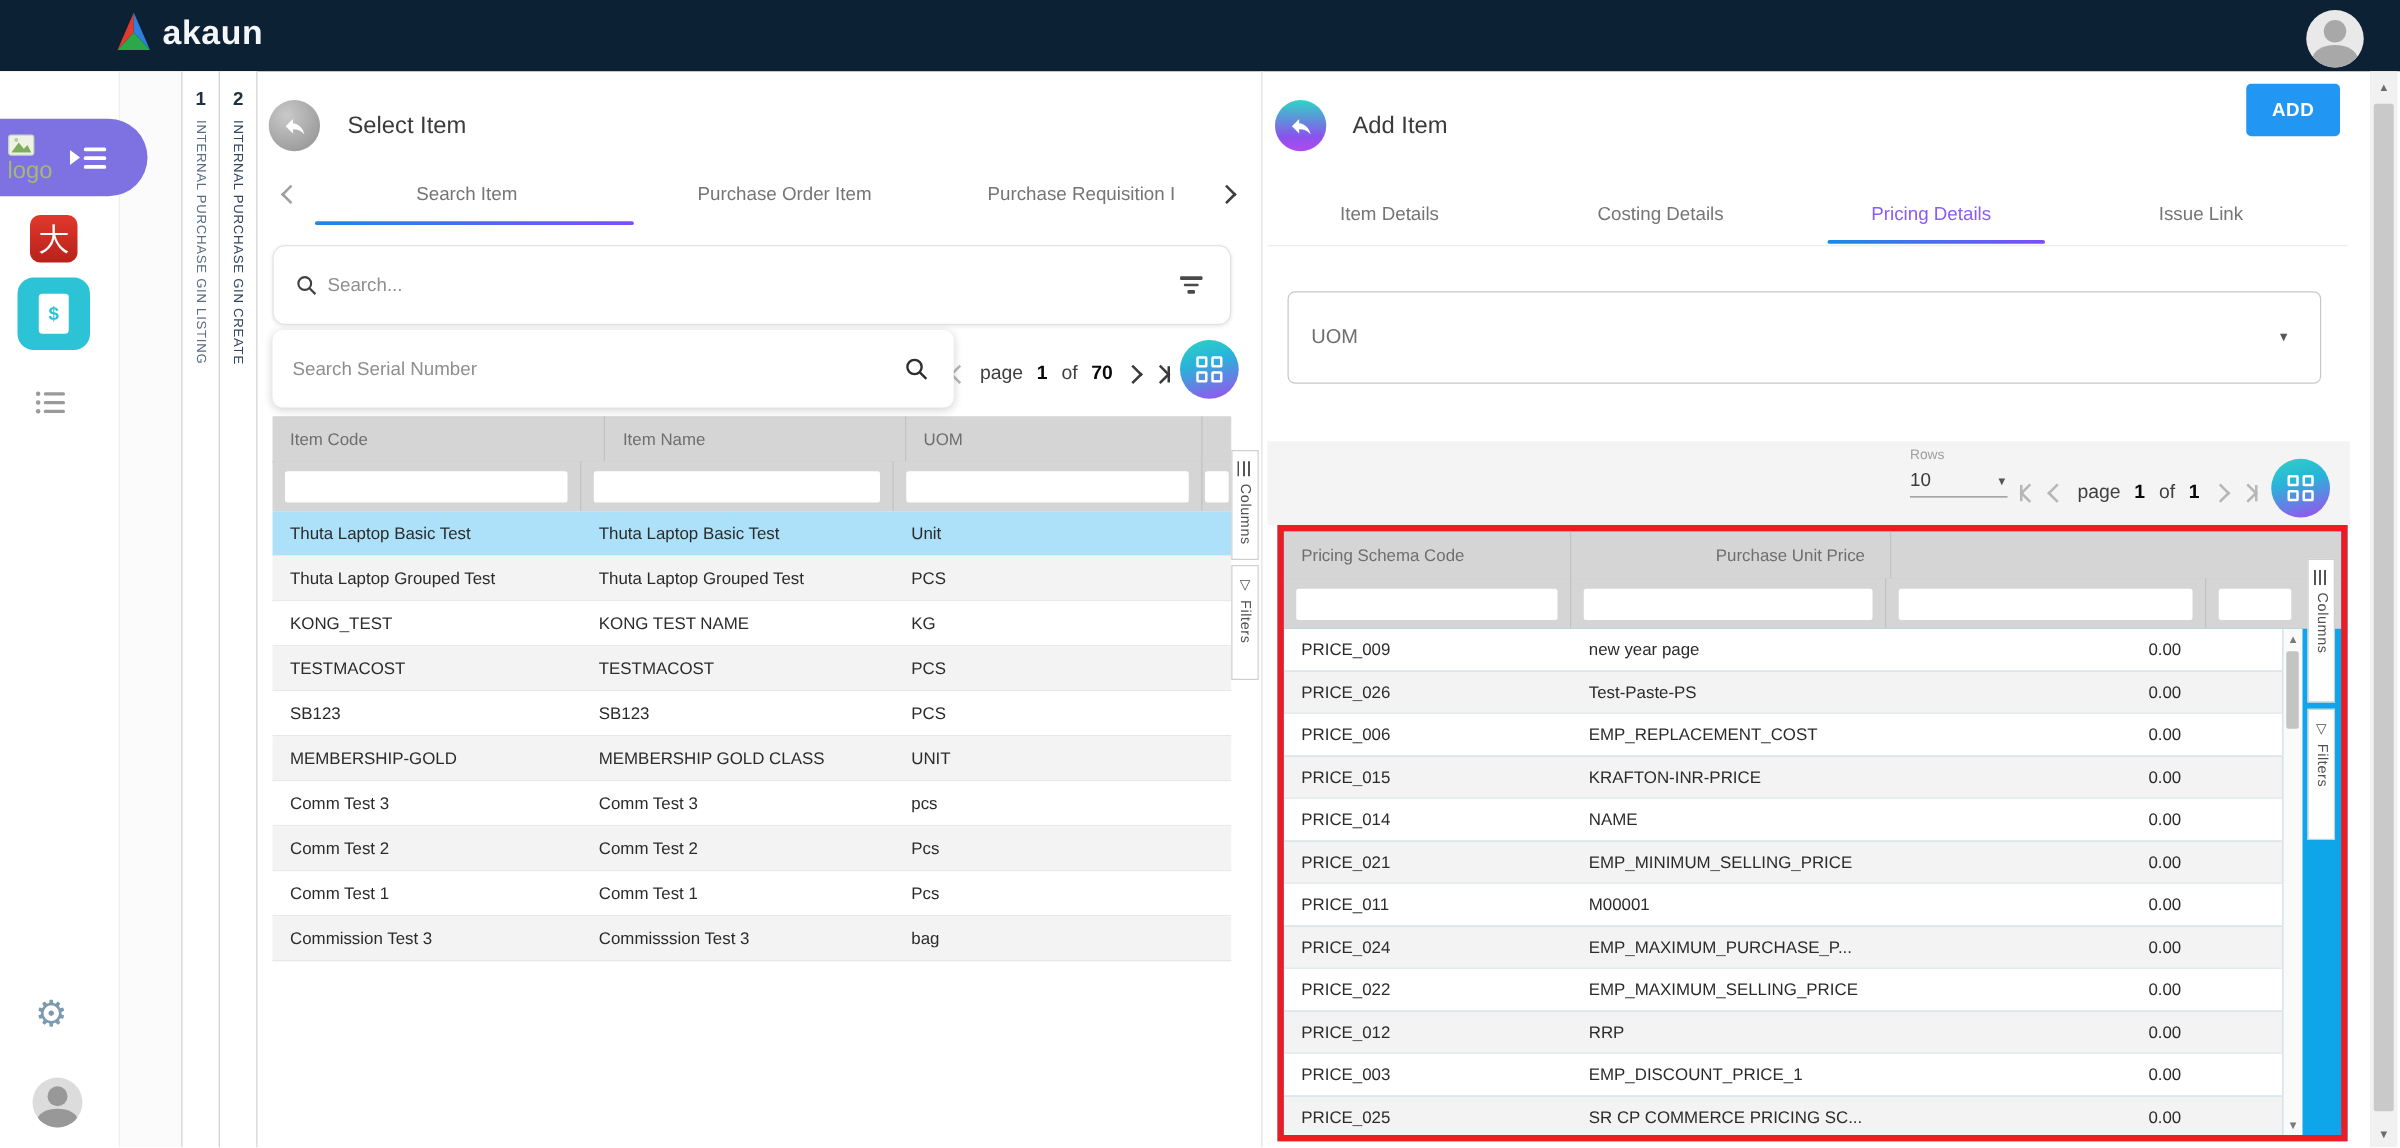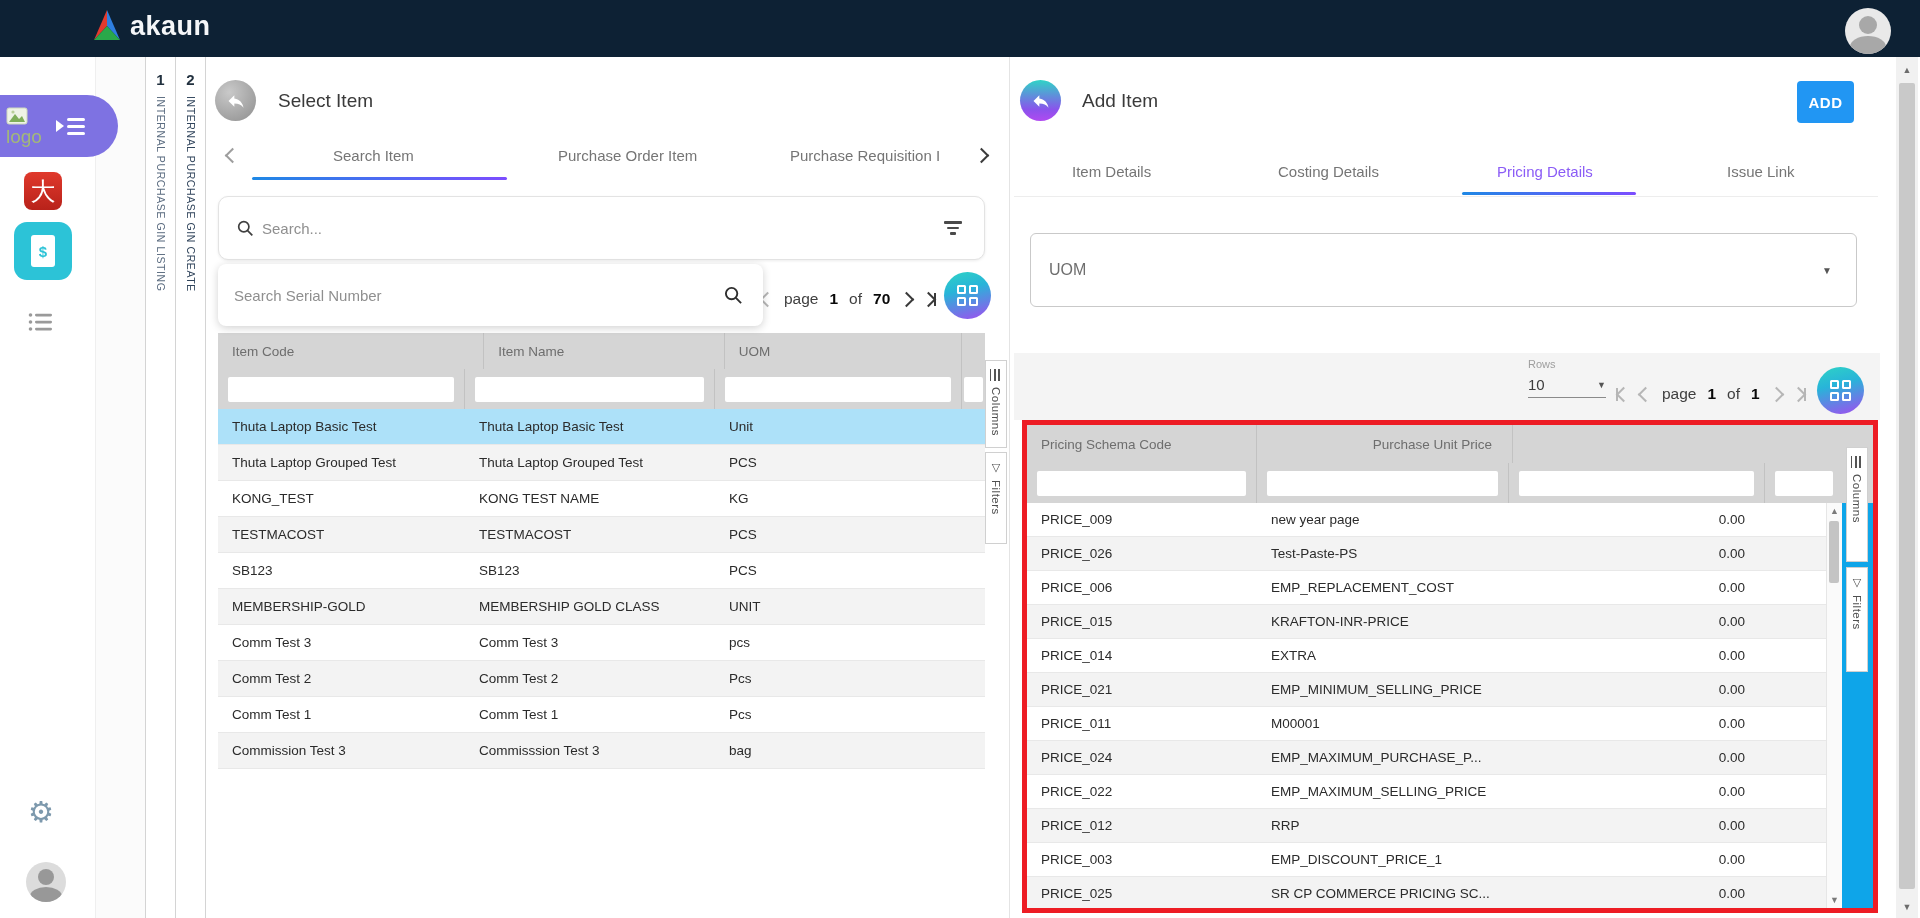--- a/index.html
+++ b/index.html
@@ -93,21 +93,21 @@
   .search-card{position:absolute;left:218px;top:196px;width:767px;height:64px;background:#fff;border:1px solid #e3e3e3;border-radius:10px;
                box-shadow:0 1px 3px rgba(0,0,0,.08);display:flex;align-items:center;box-sizing:border-box;}
   .search-ph{color:#8f8f8f;font-size:15px;margin-left:8px;}
   .filter-list{margin-left:auto;margin-right:22px;display:flex;flex-direction:column;align-items:center;gap:3px;cursor:pointer;}
   .filter-list span{display:block;height:2.5px;background:#4a4a4a;border-radius:1px;}
   .serial-card{position:absolute;left:218px;top:264px;width:545px;height:62px;background:#fff;border-radius:8px;
                box-shadow:0 2px 8px rgba(0,0,0,.18);display:flex;align-items:center;box-sizing:border-box;z-index:2;}
   .serial-ph{color:#8f8f8f;font-size:15px;margin-left:16px;}
 
   
-  .add-btn{position:absolute;left:1797px;top:81px;width:57px;height:42px;background:#2196f3;border:none;border-radius:4px;
+  .add-btn{position:absolute;left:1797px;top:67px;width:75px;height:42px;background:#2196f3;border:none;border-radius:4px;
            color:#fff;font-weight:bold;font-size:15px;letter-spacing:.5px;cursor:pointer;font-family:inherit;}
   .uom-select{position:absolute;left:1030px;top:233px;width:827px;height:74px;border:1px solid #c9c9c9;border-radius:6px;
               box-sizing:border-box;display:flex;align-items:center;cursor:pointer;}
   .uom-label{margin-left:18px;font-size:16px;color:#6e6e6e;}
   .uom-arrow{margin-left:auto;margin-right:24px;font-size:10px;color:#555;}
   .grey-strip{position:absolute;background:#f4f4f4;}
   .red-table{position:absolute;left:1022px;top:420px;width:856px;height:493px;border:5px solid #ed1c24;background:#0ea5e9;box-sizing:border-box;overflow:hidden;}
 
   
   .sb{position:absolute;background:#f1f1f1;}
@@ -465,21 +465,21 @@
           <div class="tcell" style="width: 61px;"></div>
         </div>
         <div class="trow alt">
           <div class="tcell" style="width: 230px;">PRICE_015</div>
           <div class="tcell" style="width: 252px;">KRAFTON-INR-PRICE</div>
           <div class="tcell" style="width: 256px; text-align: right; padding-right: 20px;">0.00</div>
           <div class="tcell" style="width: 61px;"></div>
         </div>
         <div class="trow">
           <div class="tcell" style="width: 230px;">PRICE_014</div>
-          <div class="tcell" style="width: 252px;">EXTRA</div>
+          <div class="tcell" style="width: 252px;">NAME</div>
           <div class="tcell" style="width: 256px; text-align: right; padding-right: 20px;">0.00</div>
           <div class="tcell" style="width: 61px;"></div>
         </div>
         <div class="trow alt">
           <div class="tcell" style="width: 230px;">PRICE_021</div>
           <div class="tcell" style="width: 252px;">EMP_MINIMUM_SELLING_PRICE</div>
           <div class="tcell" style="width: 256px; text-align: right; padding-right: 20px;">0.00</div>
           <div class="tcell" style="width: 61px;"></div>
         </div>
         <div class="trow">

